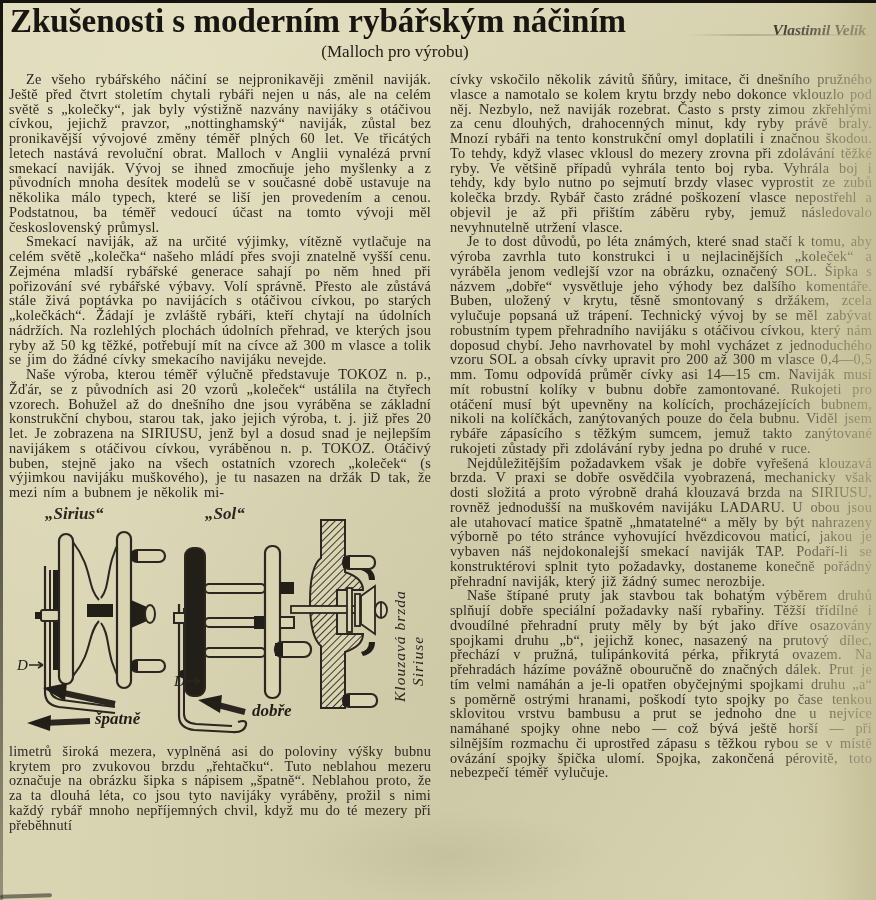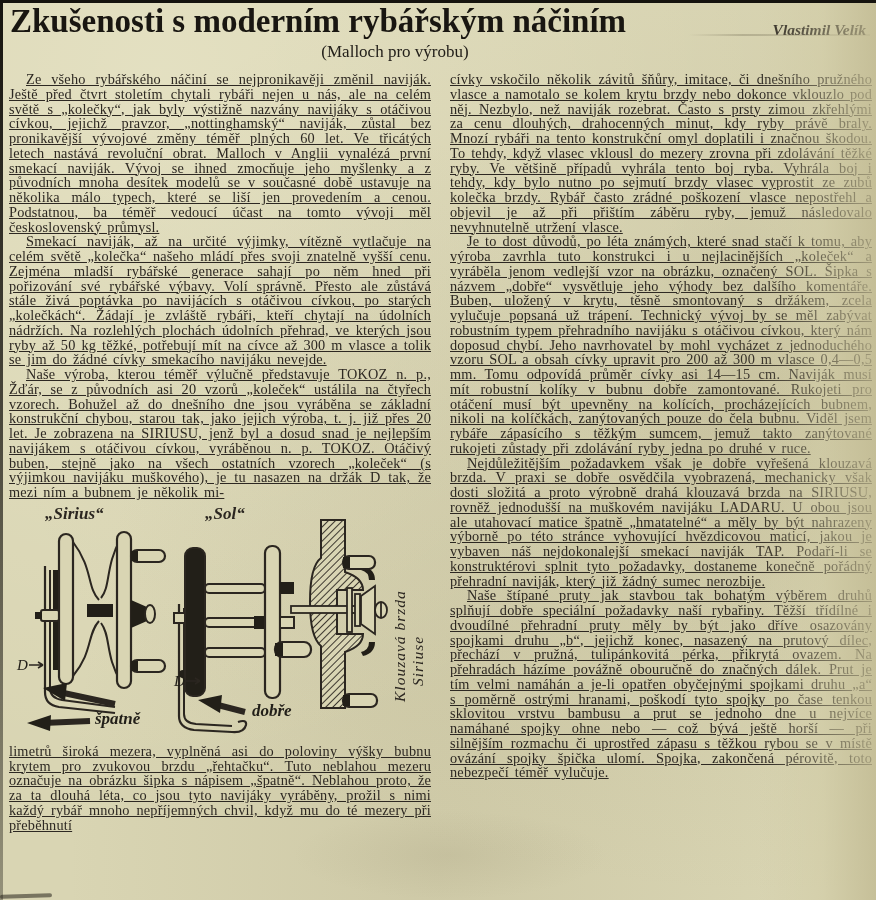--- a/index.html
+++ b/index.html
@@ -28,21 +28,21 @@
     background:radial-gradient(ellipse, rgba(120,110,80,0.10), transparent 70%);}
 
   header{position:absolute;top:4px;left:10px;right:4px;height:66px;z-index:1;}
   h1.title{margin:0;font-size:33px;line-height:34px;font-weight:bold;color:#191611;letter-spacing:0px;}
   .author{position:absolute;top:17px;right:6px;font-style:italic;font-weight:bold;font-size:15.5px;color:#2d2822;}
   .subtitle{position:absolute;top:38px;left:0;width:770px;text-align:center;font-size:17px;color:#23201a;}
 
   .columns{position:absolute;top:72px;left:9px;display:flex;gap:19px;z-index:1;}
   .col{width:422px;flex:none;}
   p.para{margin:0;font-size:14.3px;line-height:14.75px;text-align:justify;
-    letter-spacing:0.2px;word-spacing:2px;color:#2d2822;text-decoration:underline;}
+    letter-spacing:0.2px;word-spacing:2px;color:#2d2822;}
   p.indent{text-indent:17px;}
 
   figure.reel-figure{margin:4px 0 2px 0;padding:0;width:422px;height:238px;text-decoration:underline;}
   .fig-label{font-family:"Liberation Serif",serif;font-style:italic;font-weight:bold;font-size:17px;fill:#2b2620;}
   .fig-caption{font-family:"Liberation Serif",serif;font-style:italic;font-weight:bold;font-size:17px;fill:#211e18;}
   .fig-d{font-family:"Liberation Serif",serif;font-style:italic;font-size:15px;fill:#211e18;}
   .fig-side{font-family:"Liberation Serif",serif;font-style:italic;font-size:15.5px;letter-spacing:1px;fill:#2b2620;}
   .ink-line{stroke:#2b2620;fill:none;}
   .ink-shape{stroke:#2b2620;fill:#d9d5b3;}
   .ink-fill{fill:#221f18;stroke:none;}

